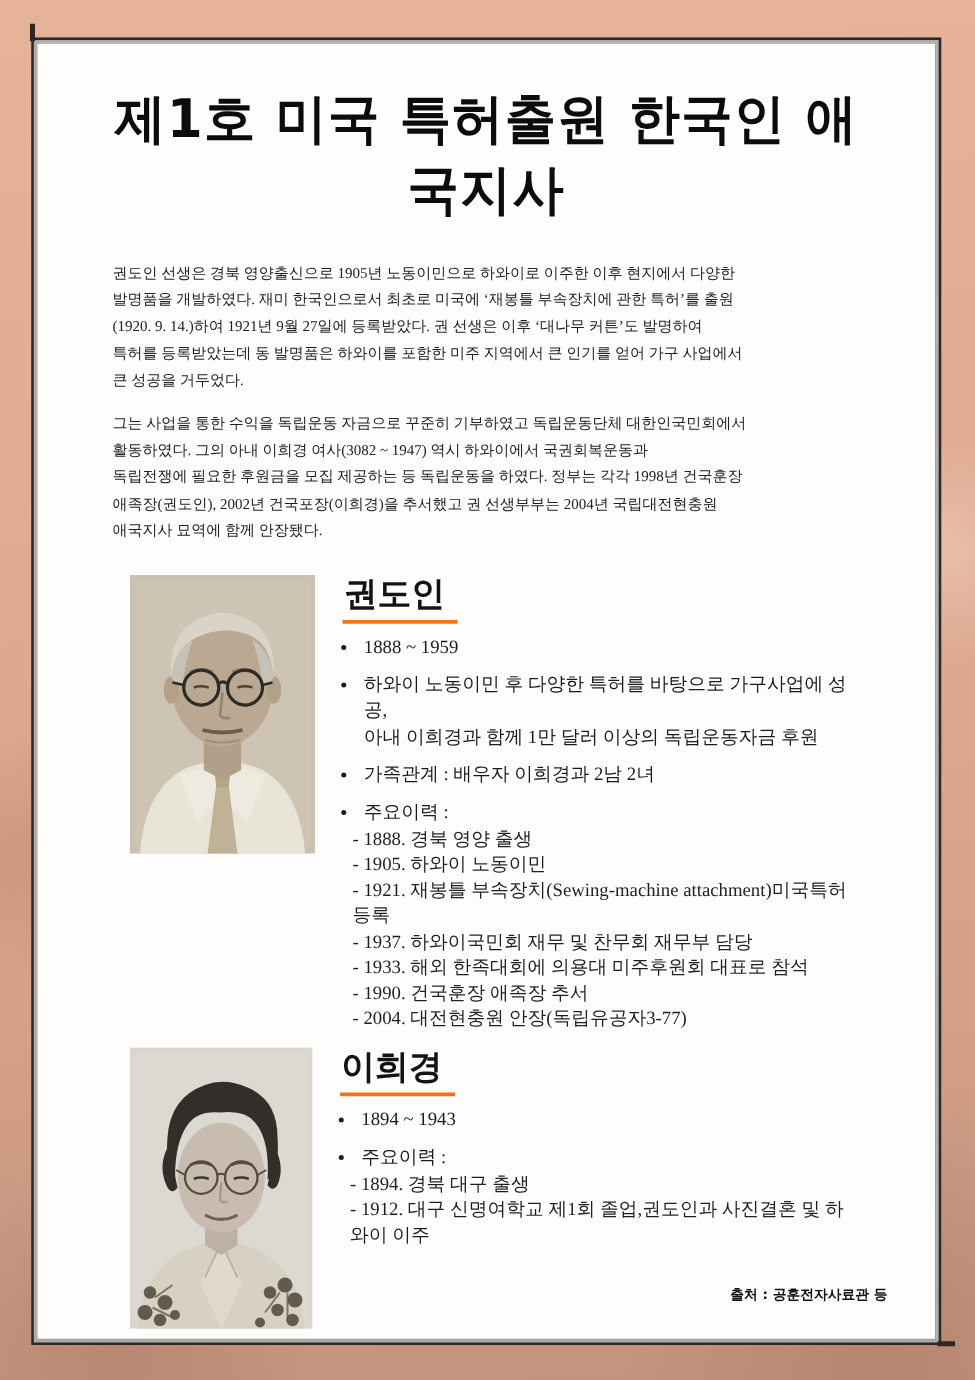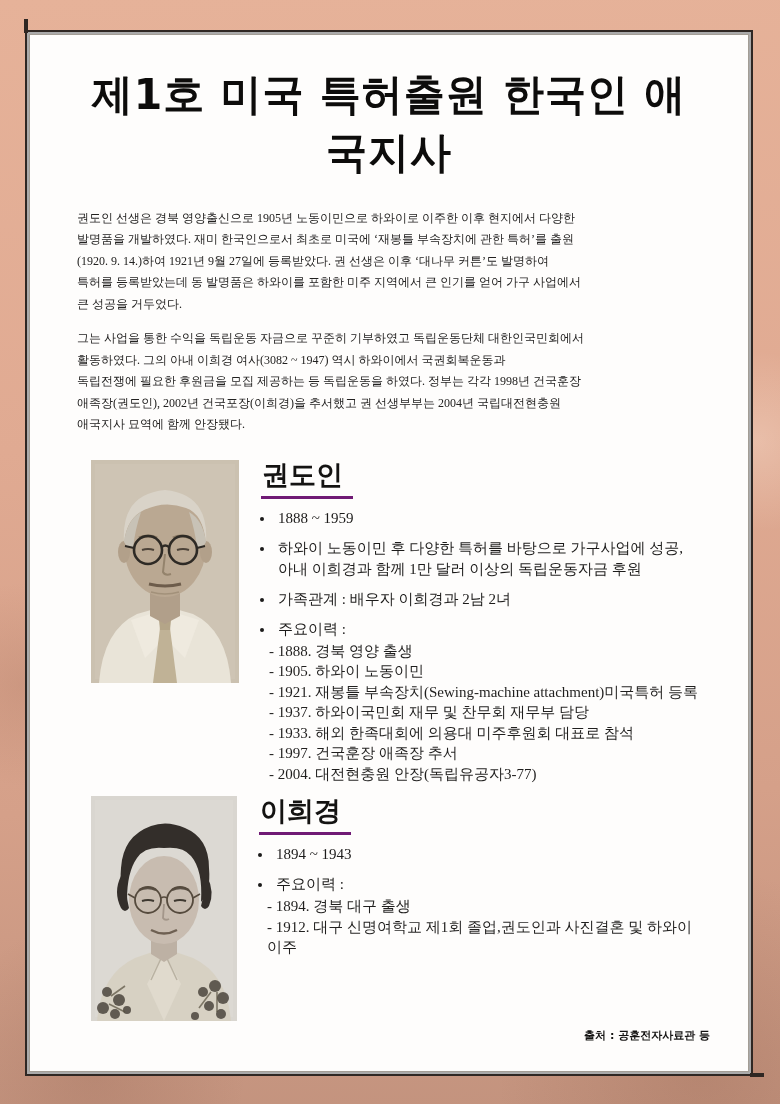--- a/index.html
+++ b/index.html
@@ -22,21 +22,21 @@
     content:"";position:absolute;left:-3px;top:-13px;width:4px;height:14px;background:#2f2723;
   }
   .frame::after{ 
     content:"";position:absolute;right:-13px;bottom:-3px;width:14px;height:4px;background:#2f2723;
   }
   .paper{
     position:absolute;inset:2px;
     border:1px solid #a39d95;
     background:#fefdfc;
     box-sizing:border-box;
-    padding:0 47px;
+    padding:0 60px;
     color:#1c1b1a;
   }
   .title{
     margin:34px 0 0;
     text-align:center;
     font-family:"DejaVu Sans",sans-serif;
     font-weight:900;
     font-size:41px;
     line-height:1.35;
     letter-spacing:1px;
@@ -66,21 +66,21 @@
   }
   .photo svg{display:block;}
   .pcol{flex:1;min-width:0;}
   .pname{
     display:inline-block;
     margin:0 0 9px;
     font-size:27px;
     font-weight:bold;
     line-height:1.15;
     padding:0 10px 5px 1px;
-    border-bottom:3px solid #701a75;
+    border-bottom:3px solid #f97316;
     color:#141312;
   }
   ul.bullets{
     margin:0;padding:0 0 0 14px;
     list-style:disc;
   }
   ul.bullets li{
     font-size:15px;
     line-height:21px;
     margin:0 0 9px;
@@ -174,21 +174,21 @@
 아내 이희경과 함께 1만 달러 이상의 독립운동자금 후원</li>
           <li>가족관계 : 배우자 이희경과 2남 2녀</li>
           <li>주요이력 :</li>
         </ul>
         <div class="history">
           <div>- 1888. 경북 영양 출생</div>
           <div>- 1905. 하와이 노동이민</div>
           <div>- 1921. 재봉틀 부속장치(Sewing-machine attachment)미국특허 등록</div>
           <div>- 1937. 하와이국민회 재무 및 찬무회 재무부 담당</div>
           <div>- 1933. 해외 한족대회에 의용대 미주후원회 대표로 참석</div>
-          <div>- 1997. 건국훈장 애족장 추서</div>
+          <div>- 1990. 건국훈장 애족장 추서</div>
           <div>- 2004. 대전현충원 안장(독립유공자3-77)</div>
         </div>
       </div>
     </div>
 
     <div class="profile second">
       <div class="photo">
         <svg width="146" height="225" viewBox="0 0 146 225">
           <rect width="146" height="225" fill="#d9d6d0"></rect>
           <rect x="4" y="4" width="138" height="217" fill="#dedbd5" opacity="0.6"></rect>

